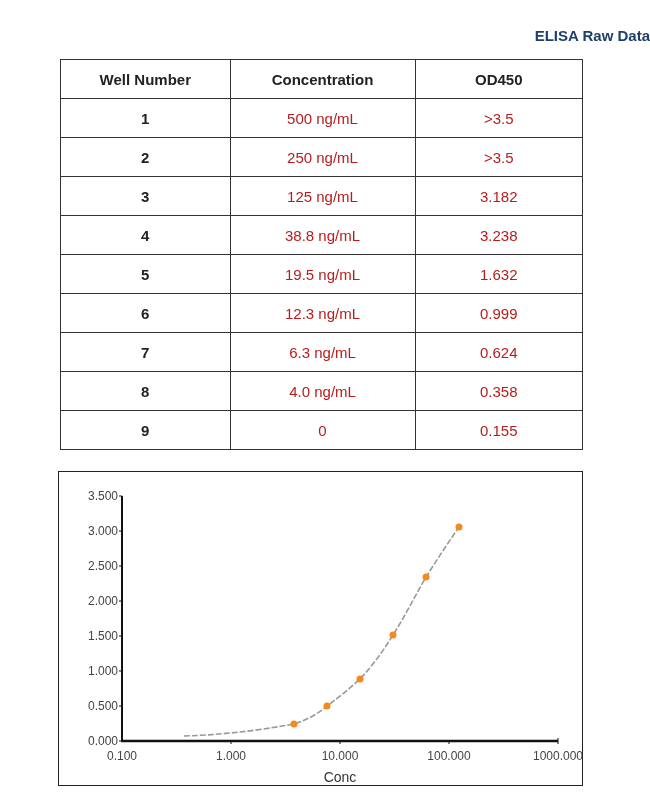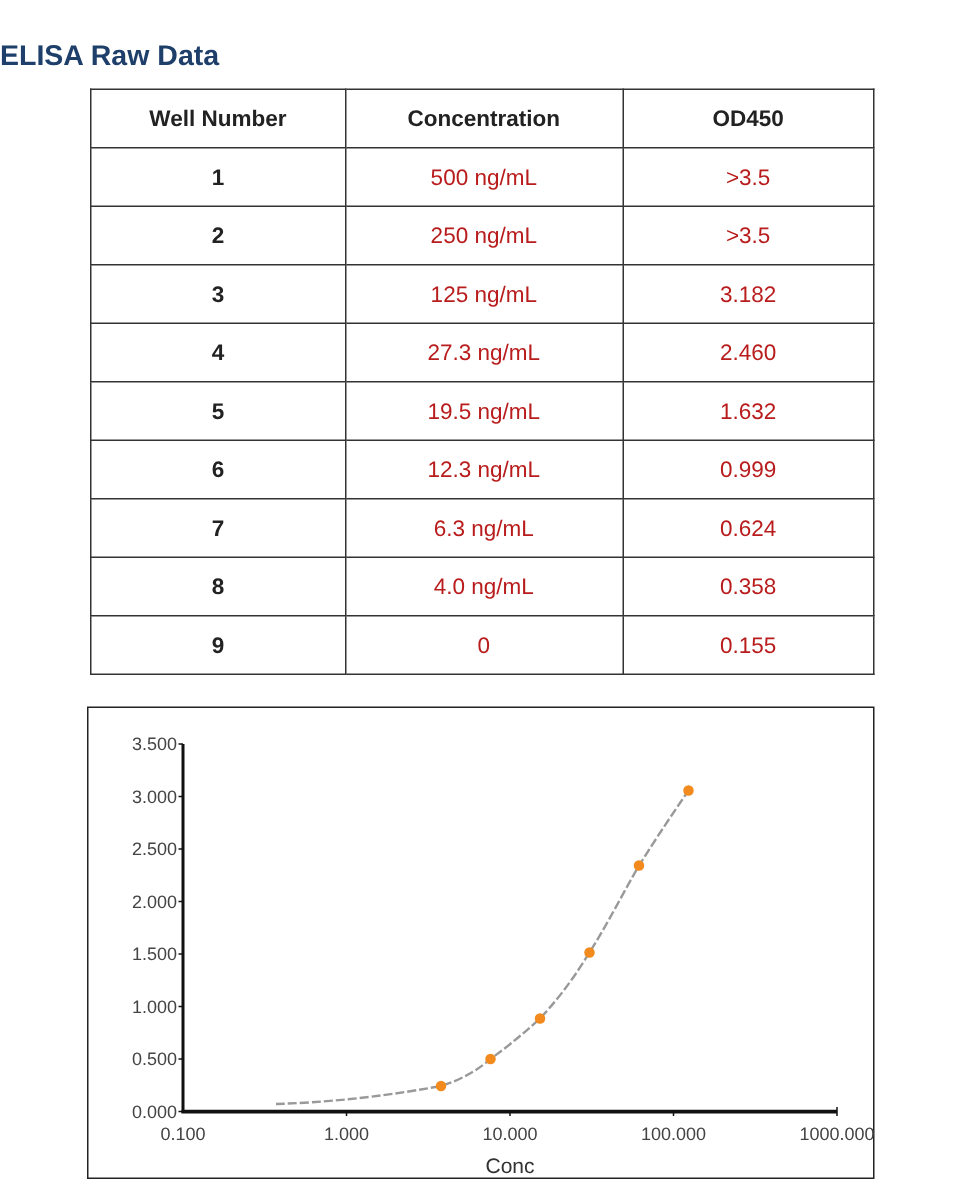--- a/index.html
+++ b/index.html
@@ -1,17 +1,17 @@
 <!DOCTYPE html>
 <html><head>
 <meta charset="utf-8">
 <style>
   html, body { margin:0; padding:0; background:#ffffff; }
   body { width:650px; height:794px; position:relative; font-family:"Liberation Sans", sans-serif; overflow:hidden; }
-  .title { position:absolute; left:0; top:27px; width:650px; text-align:left; font-size:19px; font-weight:bold; color:#1f3f6b; }
+  .title { position:absolute; left:0; top:27px; width:650px; text-align:right; font-size:15px; font-weight:bold; color:#1f3f6b; }
   table.data { position:absolute; left:60px; top:59px; width:523px; border-collapse:collapse; }
   table.data th, table.data td { border:1.5px solid #333; text-align:center; height:38px; padding:0; font-size:15px; color:#222; }
   table.data th { font-weight:bold; }
   table.data td.well { font-weight:bold; }
   table.data td.val { color:#b91c1c; font-weight:normal; }
   .col1 { width:170px;margin-left:28px; } .col2 { width:185px; } .col3 { width:168px; }
   .chart-frame { position:absolute; left:58px; top:471px; width:525px; height:315px; border:1.5px solid #222; box-sizing:border-box; }
   svg.plot { position:absolute; left:0; top:0; }
   .tick-label { font-family:"Liberation Sans", sans-serif; font-size:12px; fill:#444; }
   .axis-title { font-family:"Liberation Sans", sans-serif; font-size:14px; fill:#333; }
@@ -40,22 +40,22 @@
         <td class="val">250 ng/mL</td>
         <td class="val">&gt;3.5</td>
       </tr>
     <tr>
         <td class="well">3</td>
         <td class="val">125 ng/mL</td>
         <td class="val">3.182</td>
       </tr>
     <tr>
         <td class="well">4</td>
-        <td class="val">27.3 ng/mL</td>
-        <td class="val">2.460</td>
+        <td class="val">38.8 ng/mL</td>
+        <td class="val">3.238</td>
       </tr>
     <tr>
         <td class="well">5</td>
         <td class="val">19.5 ng/mL</td>
         <td class="val">1.632</td>
       </tr>
     <tr>
         <td class="well">6</td>
         <td class="val">12.3 ng/mL</td>
         <td class="val">0.999</td>

